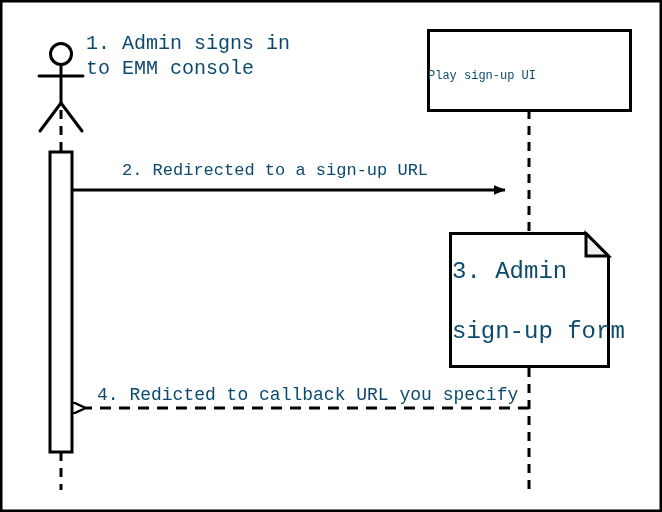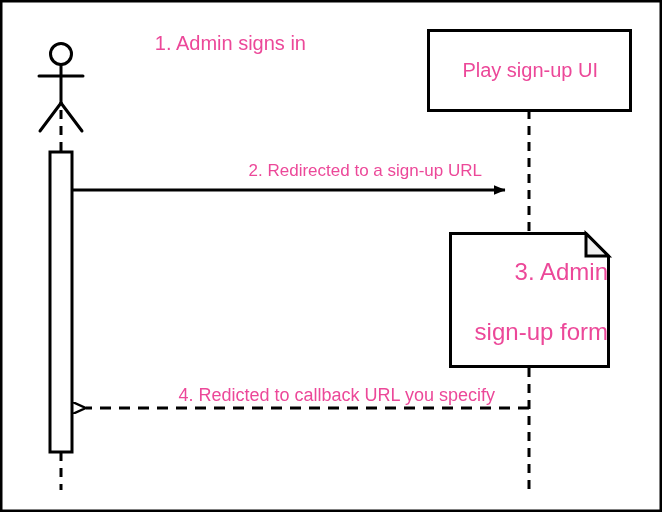--- a/index.html
+++ b/index.html
@@ -20,52 +20,52 @@
   #diagram-svg {
     position: absolute;
     left: 0;
     top: 0;
     width: 662px;
     height: 512px;
     display: block;
   }
   .dgm-text {
     position: absolute;
-    font-family: Liberation Sans, sans-serif;
-    color: #ec4899;
+    font-family: Liberation Mono, monospace;
+    color: #0c4a6e;
     white-space: pre;
     line-height: 1.26;
-    text-align: right;
+    text-align: left;
   }
   #actor-caption {
     left: 86px;
     top: 31px;
     width: 220px;
     font-size: 20px;
   }
   #participant-label {
     left: 428px;
-    top: 58px;
+    top: 69px;
     width: 170px;
-    font-size: 20px;
+    font-size: 12px;
   }
   #note-text {
     left: 452px;
     top: 257px;
     width: 156px;
     font-size: 24px;
   }
   #msg2-label {
     left: 122px;
     top: 160px;
     width: 360px;
     font-size: 17px;
   }
   #msg4-label {
-    left: 85px;
+    left: 97px;
     top: 384px;
     width: 410px;
     font-size: 18px;
   }
 </style>
 </head>
 <body>
 
 <div id="diagram-root">
 
@@ -103,21 +103,21 @@
 
     <path d="M 450.5 233.5 L 586 233.5 L 608.5 256 L 608.5 366.5 L 450.5 366.5 Z" fill="#ffffff" stroke="#000000" stroke-width="3" stroke-linejoin="miter"></path>
     <path d="M 586 233.5 L 586 256 L 608.5 256 Z" fill="#f0f0f0" stroke="#000000" stroke-width="3" stroke-linejoin="miter"></path>
 
     <line x1="72" y1="190" x2="505" y2="190" stroke="#000000" stroke-width="3" marker-end="url(#arrow-filled)"></line>
 
     <line x1="529" y1="408" x2="86" y2="408" stroke="#000000" stroke-width="3" stroke-dasharray="11 8" marker-end="url(#arrow-open)"></line>
 
   </svg>
 
-  <div class="dgm-text" id="actor-caption"><span>1. Admin signs in</span><br></div>
+  <div class="dgm-text" id="actor-caption"><span>1. Admin signs in</span><br><span>to EMM console</span></div>
 
   <div class="dgm-text" id="participant-label">Play sign-up UI</div>
 
   <div class="dgm-text" id="note-text"><span>3. Admin</span><br><br><span>sign-up form</span></div>
 
   <div class="dgm-text" id="msg2-label">2. Redirected to a sign-up URL</div>
 
   <div class="dgm-text" id="msg4-label">4. Redicted to callback URL you specify</div>
 
 </div>

